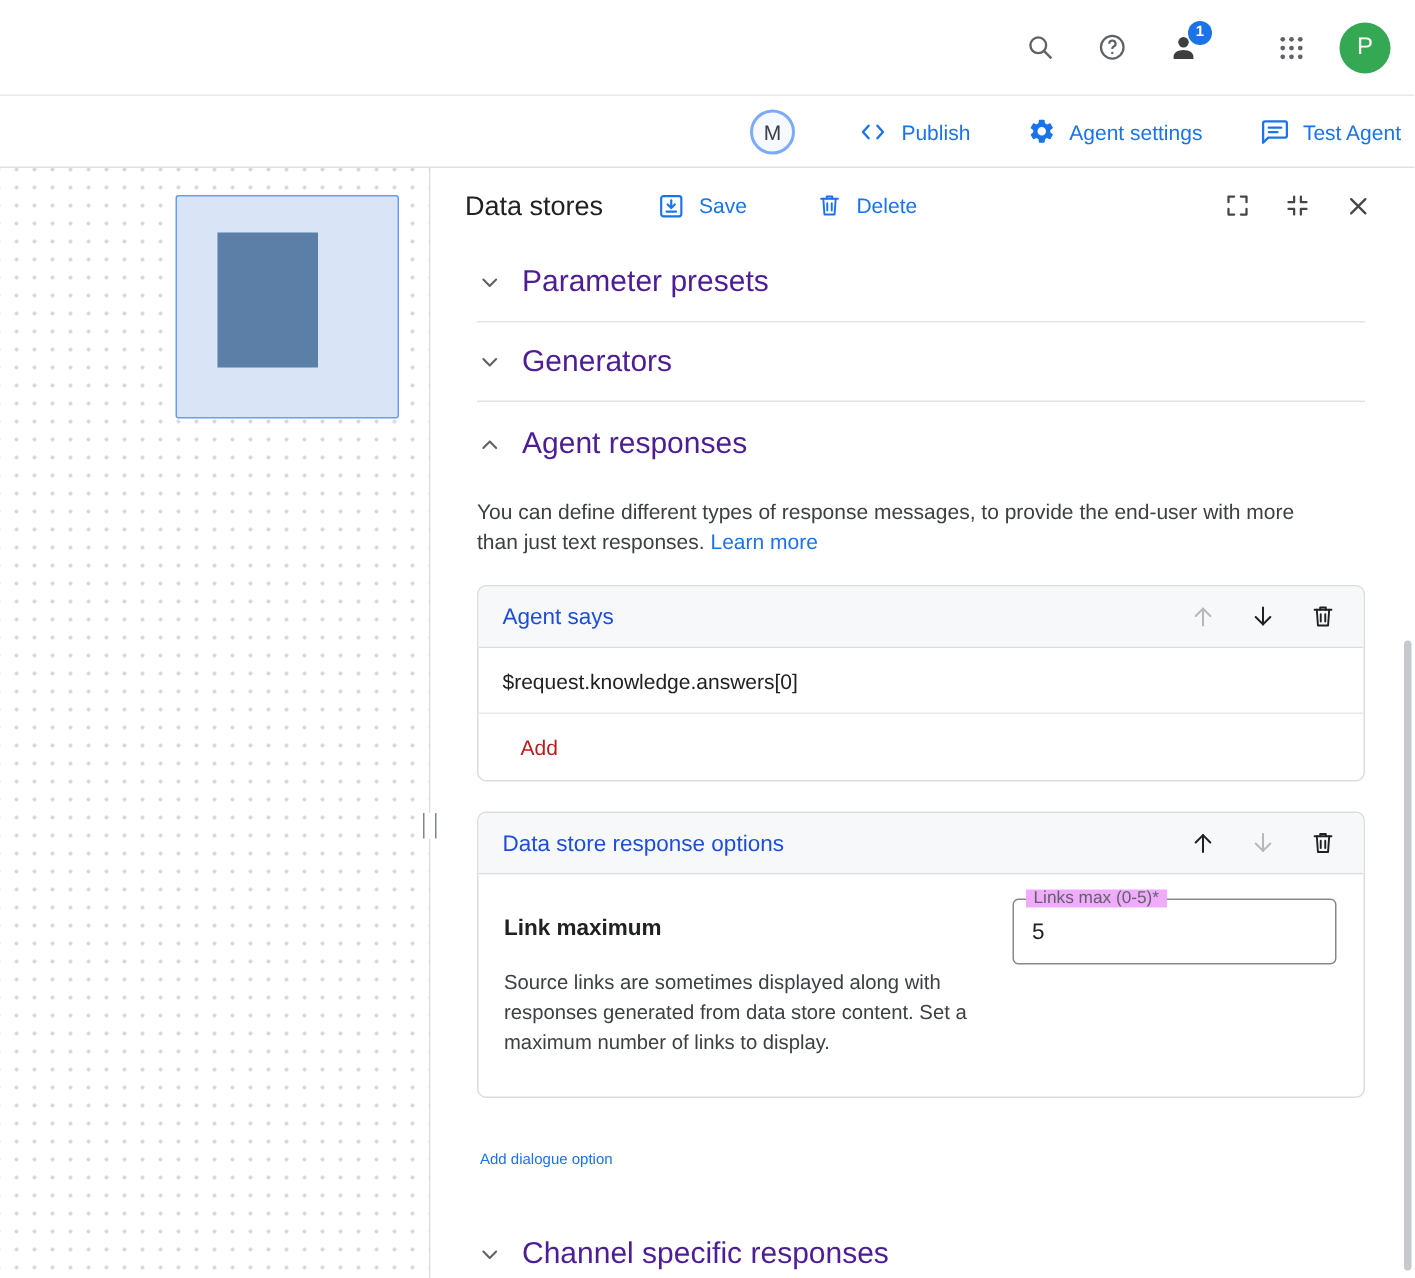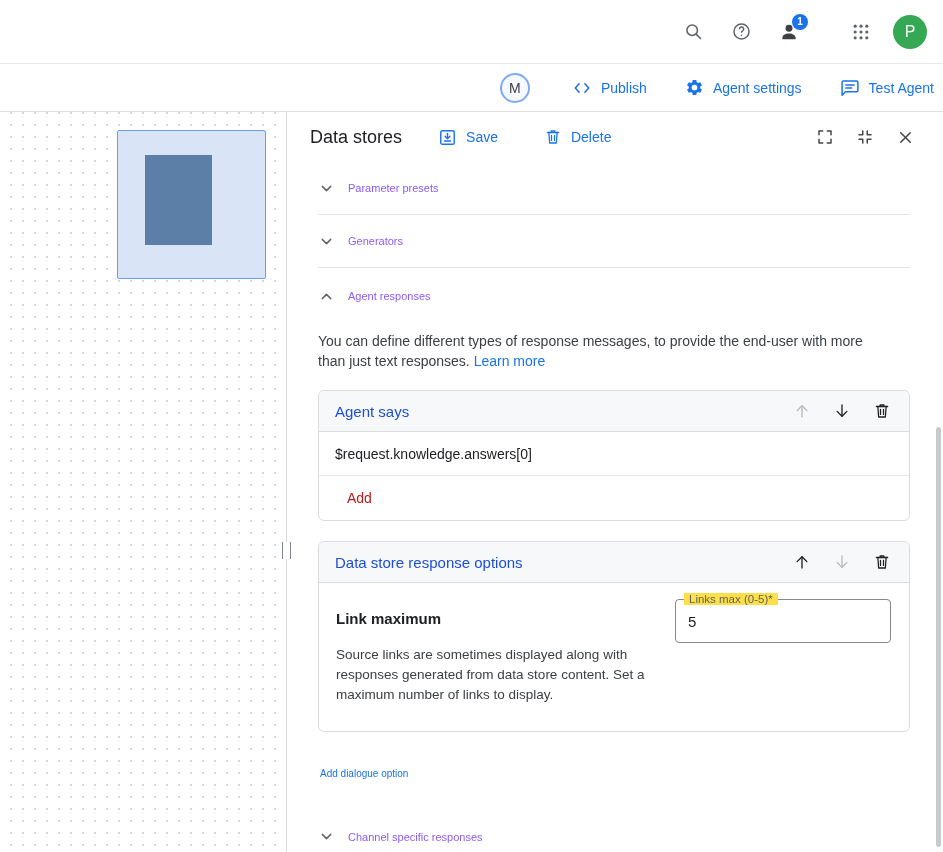--- a/index.html
+++ b/index.html
@@ -38,21 +38,21 @@
   .panel-header .text-btn.delete { margin-left:46px; }
   .header-spacer { flex:1; }
   .panel-header .icon-btn { width:36px; height:36px; margin-left:4px; color:#444746; }
 
   .panel-body { flex:1; padding:0 33px 0 31px; overflow:hidden; }
   .section-row { display:flex; align-items:center; height:53px; border-bottom:1px solid #e3e4e7; cursor:pointer; }
   .section-row.expanded { border-bottom:none; height:56px; }
   .section-row.channel { margin-top:28px; height:56px; }
   .ic { display:inline-flex; align-items:center; justify-content:center; }
   .section-chevron { color:#5f6368; }
-  .section-label { margin-left:13px; font-size:11px; font-weight:500; color:#8b5cf6; }
+  .section-label { margin-left:13px; font-size:20px; font-weight:500; color:#4c1d95; }
 
   .desc { font-size:14px; line-height:20px; color:#3c4043; margin:7px 0 19px; max-width:572px; }
   .desc a { color:#1a73e8; text-decoration:none; cursor:pointer; }
 
   .card { border:1px solid #dadce0; border-radius:6px; margin-bottom:20px; background:#fff; }
   .card-header { display:flex; align-items:center; height:41px; background:#f7f8fa; border-bottom:1px solid #dadce0; border-radius:6px 6px 0 0; padding:0 10px 0 16px; }
   .card-title { font-size:15px; color:#1d4ed8; }
   .card-actions { margin-left:auto; display:flex; align-items:center; }
   .card-actions .icon-btn { width:34px; height:34px; margin-left:6px; color:#202124; border-radius:50%; }
   .icon-btn.disabled { color:#b5b9be; cursor:default; }
@@ -61,21 +61,21 @@
   .card-row.entry { border-bottom:1px solid #e8eaed; cursor:text; }
   .dialogue-input { flex:1; border:none; outline:none; font:inherit; font-size:14px; color:#202124; background:transparent; }
   .dialogue-input::placeholder { color:#858b90; }
   .add-label { color:#b91c1c; font-size:14px; margin-left:12px; cursor:pointer; }
 
   .options-body { display:flex; padding:13px 18px 26px 17px; }
   .options-left { flex:1; padding-right:30px; }
   .option-title { font-size:15px; font-weight:700; color:#202124; margin:14px 0 18px; }
   .option-desc { font-size:13.5px; line-height:20px; color:#3c4043; max-width:332px; }
   .field { position:relative; width:216px; height:44px; margin-top:3px; flex:none; }
-  .field-label { position:absolute; top:-6px; left:9px; background:#fde047; padding:0 5px; font-size:11.5px; color:#5f6368; z-index:1; white-space:nowrap; }
+  .field-label { position:absolute; top:-6px; left:9px; background:#f0abfc; padding:0 5px; font-size:11.5px; color:#5f6368; z-index:1; white-space:nowrap; }
   .field-input { width:100%; height:44px; border:1px solid #85898d; border-radius:4px; padding:0 12px; font:inherit; font-size:15px; color:#202124; outline:none; }
 
   .add-option { display:inline-block; margin:16px 0 0 2px; color:#1a73e8; font-size:10px; font-weight:500; text-decoration:none; cursor:pointer; }
 
   .scroll-thumb { position:absolute; right:2px; top:315px; width:5px; height:420px; border-radius:3px; background:#c6c9cd; cursor:pointer; }
 
   svg { display:block; }
 </style>
 </head>
 <body>

